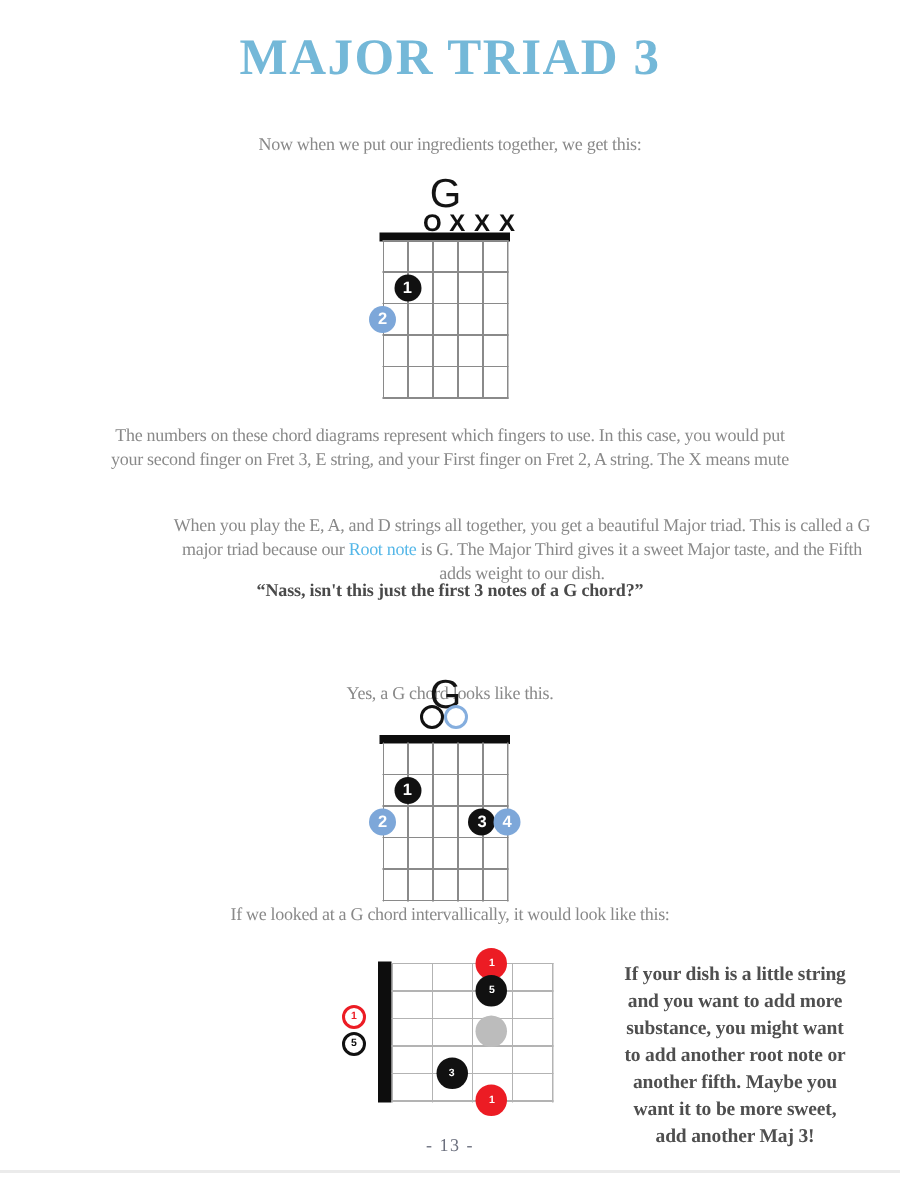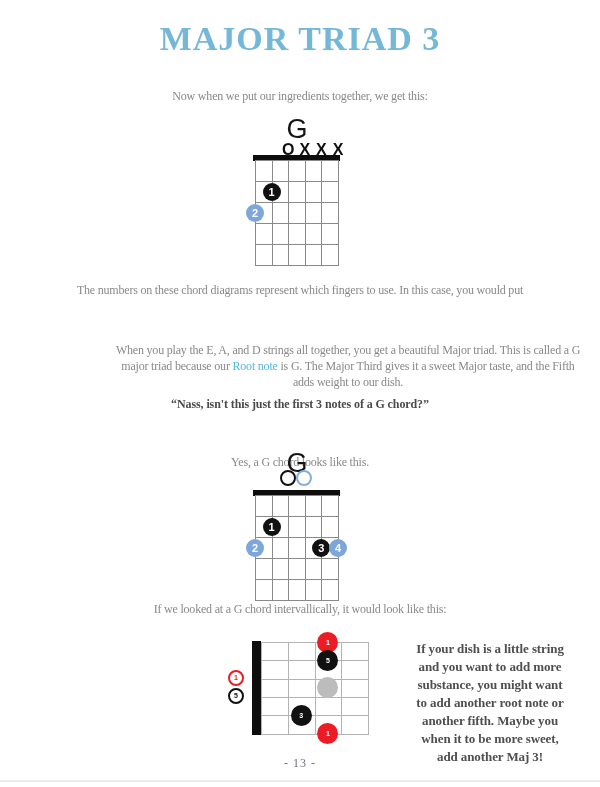--- a/index.html
+++ b/index.html
@@ -6,21 +6,21 @@
   .page{position:relative;width:600px;height:787px;background:#ffffff;overflow:hidden;
         font-family:"Liberation Serif","DejaVu Serif",serif;}
   .center{left:0;width:100%;text-align:center;}
   .abs{position:absolute;}
 
   .title{top:20px;font-size:34px;font-weight:bold;letter-spacing:1px;color:#74b8d8;}
   .bodyline{font-size:12px;line-height:16px;letter-spacing:-0.2px;color:#898989;white-space:pre;}
   .intro{top:88px;}
   .para1{top:282px;}
   .para2{top:342px;padding-left:48px;}
-  .quote{top:397px;font-size:12px;font-weight:bold;color:#4a4a4a;letter-spacing:-0.1px;}
+  .quote{top:386px;font-size:12px;font-weight:bold;color:#4a4a4a;letter-spacing:-0.1px;}
   .yes{top:430px;margin-top:24px;}
   .interv{top:601px;}
   .link{color:#55b7e8;text-decoration:none;cursor:pointer;}
 
   
   .chordlabel{width:84px;text-align:center;font-family:"Liberation Sans",sans-serif;
               font-size:27px;color:#141414;left:255px;}
   .vhead{left:255px;width:84px;height:17px;}
   .vhead-sym{position:absolute;transform:translateX(-50%);font-family:"Liberation Sans",sans-serif;
              font-weight:bold;font-size:16px;color:#111;line-height:17px;}
@@ -79,20 +79,21 @@
       <span class="vhead-sym" style="left: 83px;">X</span>
     </div>
   <div class="abs nut" style="top:155px;"></div>
   <div class="abs vgrid" style="top:160px;" id="d1-grid">
       <div class="vdot black" style="left: 7.6px; top: 22.5px;">1</div>
       <div class="vdot blue" style="left: -9px; top: 43.5px;">2</div>
     </div>
 
   <div class="abs center para1">
     <div class="bodyline">The numbers on these chord diagrams represent which fingers to use. In this case, you would put</div>
+    <div class="bodyline">your second finger on Fret 3, E string, and your First finger on Fret 2, A string. The X means mute</div>
   </div>
 
   <div class="abs center para2">
     <div class="bodyline">When you play the E, A, and D strings all together, you get a beautiful Major triad. This is called a G</div>
     <div class="bodyline"><span>major triad because our </span><a class="link">Root note</a><span> is G. The Major Third gives it a sweet Major taste, and the Fifth</span></div>
     <div class="bodyline">adds weight to our dish.</div>
   </div>
 
   <div class="abs center quote">“Nass, isn't this just the first 3 notes of a G chord?”</div>
 
@@ -125,20 +126,20 @@
   <div class="hopen red-outline" style="left: -24px; top: 29.16px;">1</div>
       <div class="hopen black-outline" style="left: -24px; top: 47.49px;">5</div>
     </div>
 
   <div class="abs sidenote">
     <div class="sideline">If your dish is a little string</div>
     <div class="sideline">and you want to add more</div>
     <div class="sideline">substance, you might want</div>
     <div class="sideline">to add another root note or</div>
     <div class="sideline">another fifth. Maybe you</div>
-    <div class="sideline">when it to be more sweet,</div>
+    <div class="sideline">want it to be more sweet,</div>
     <div class="sideline">add another Maj 3!</div>
   </div>
 
   <div class="abs center pagenum">- 13 -</div>
   <div class="abs divider"></div>
 
 </div>
 
 </body></html>

